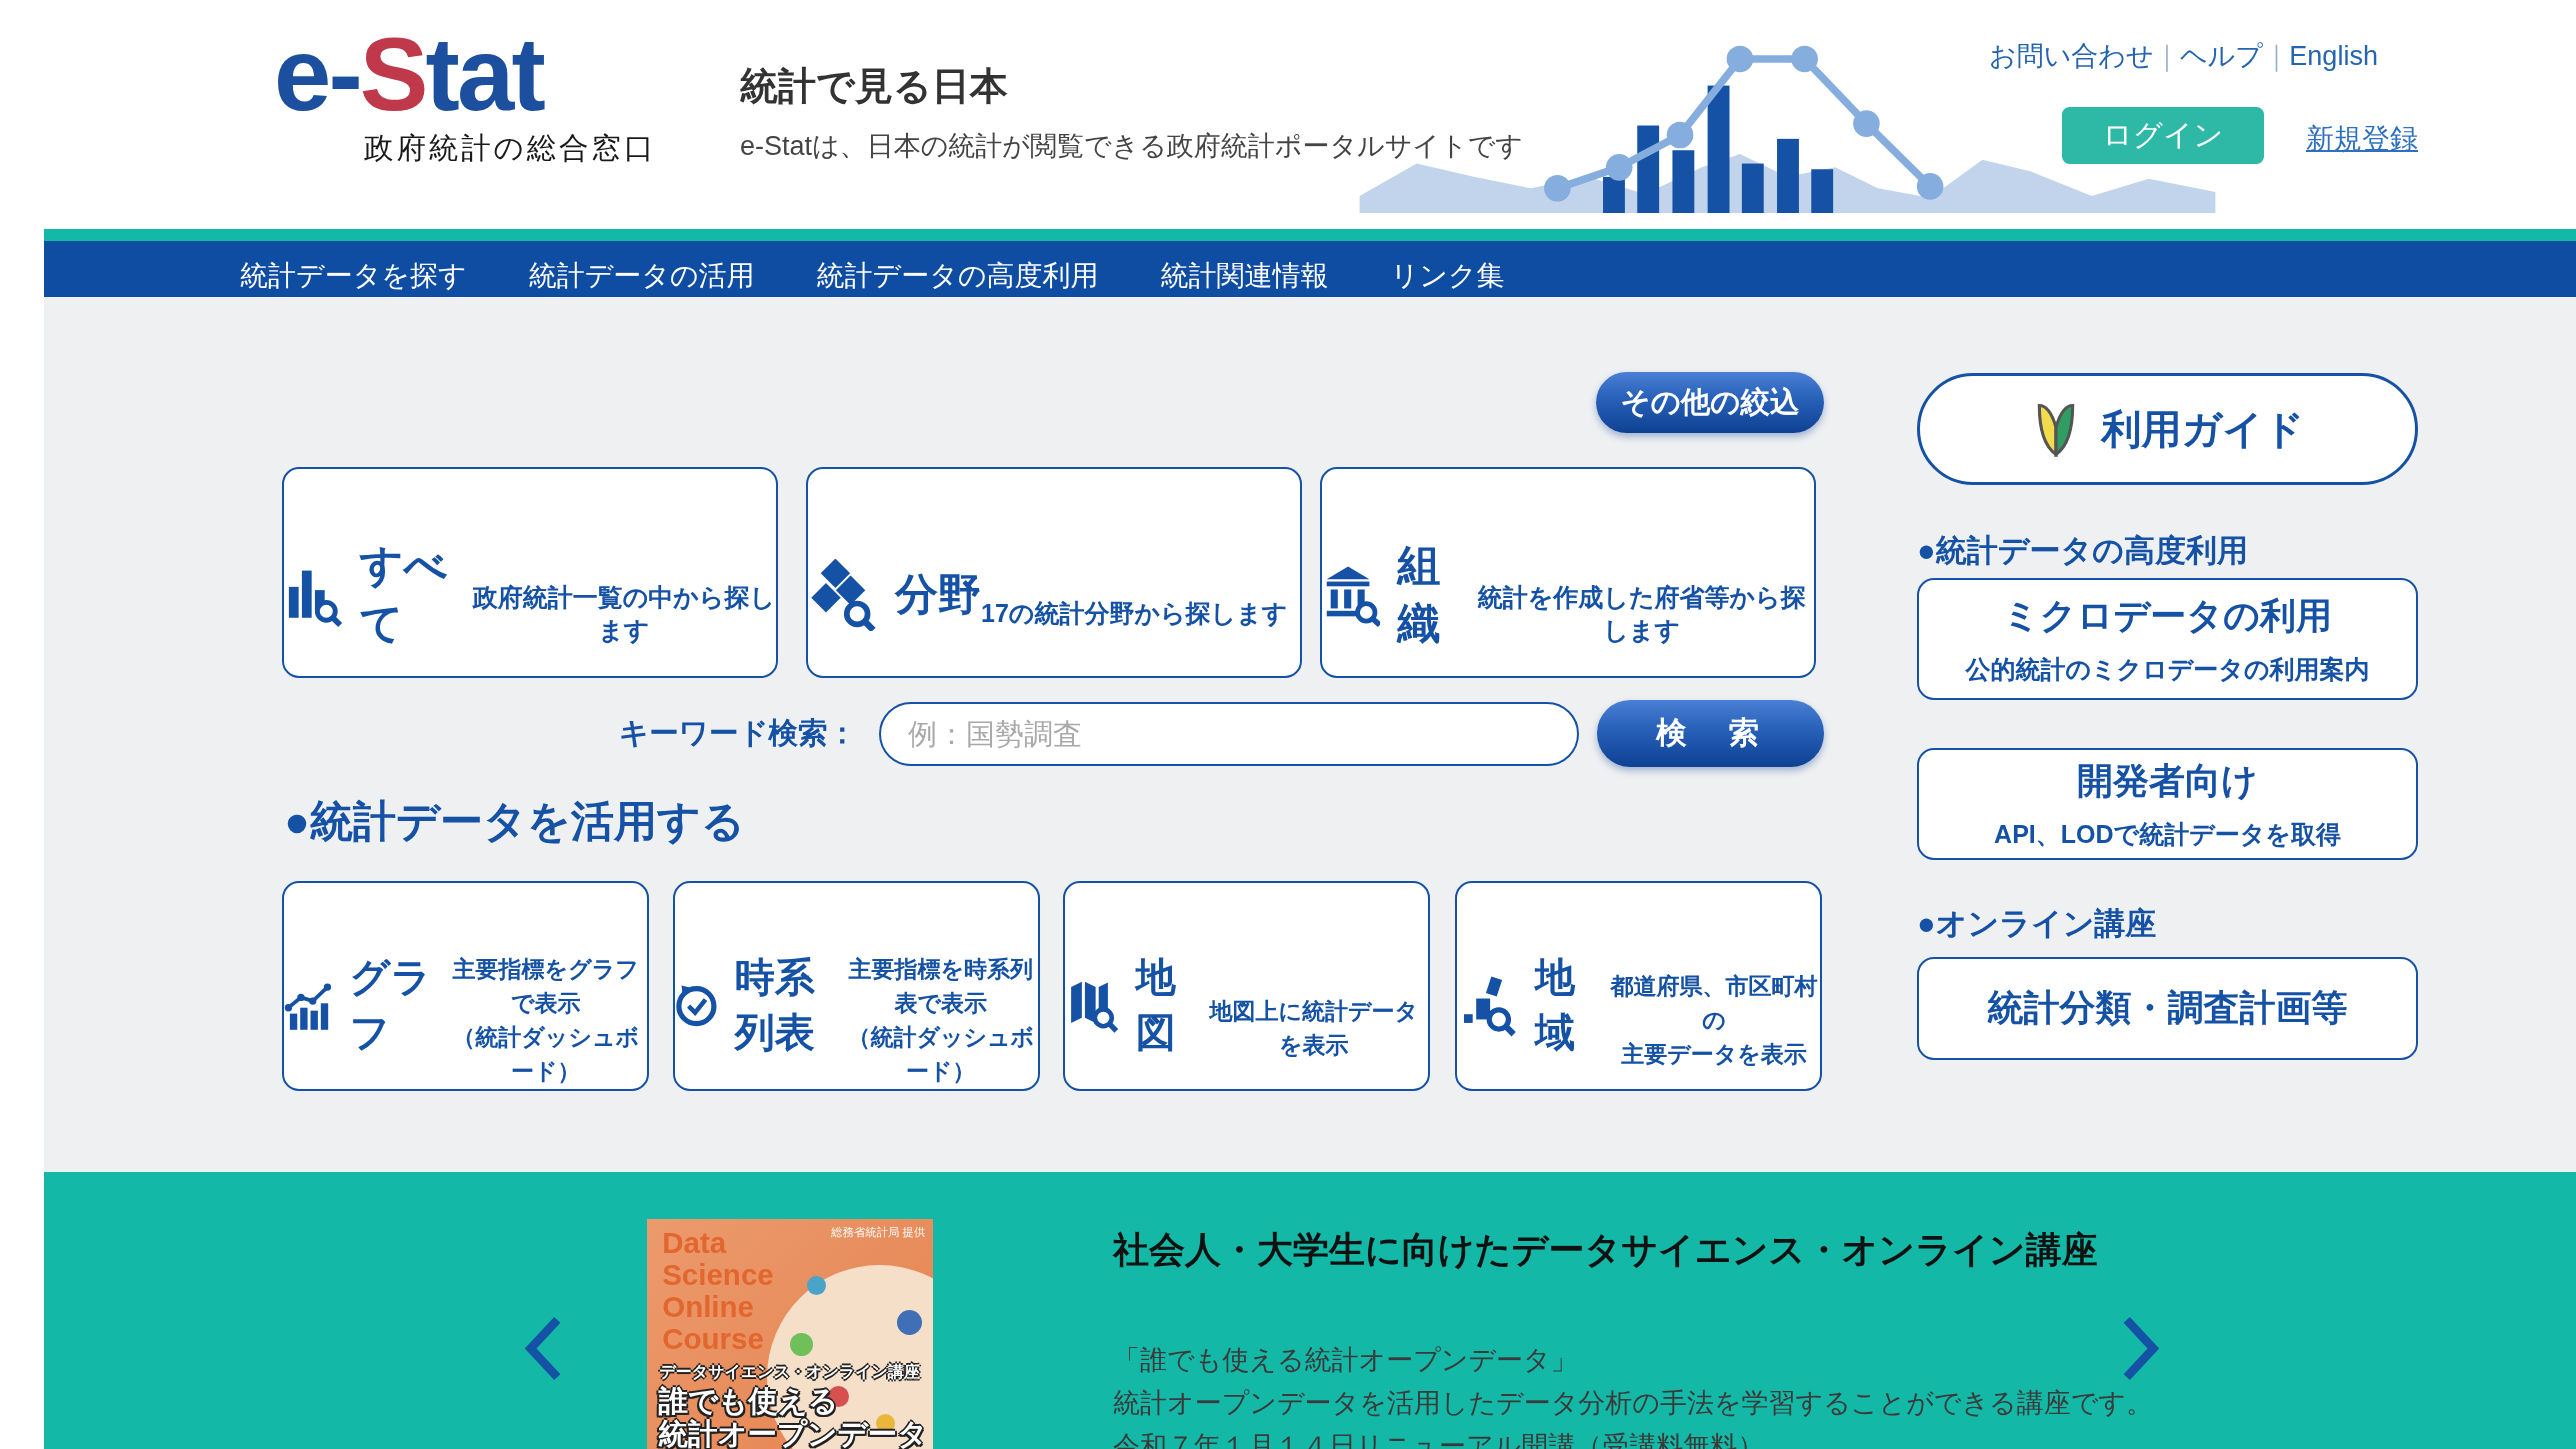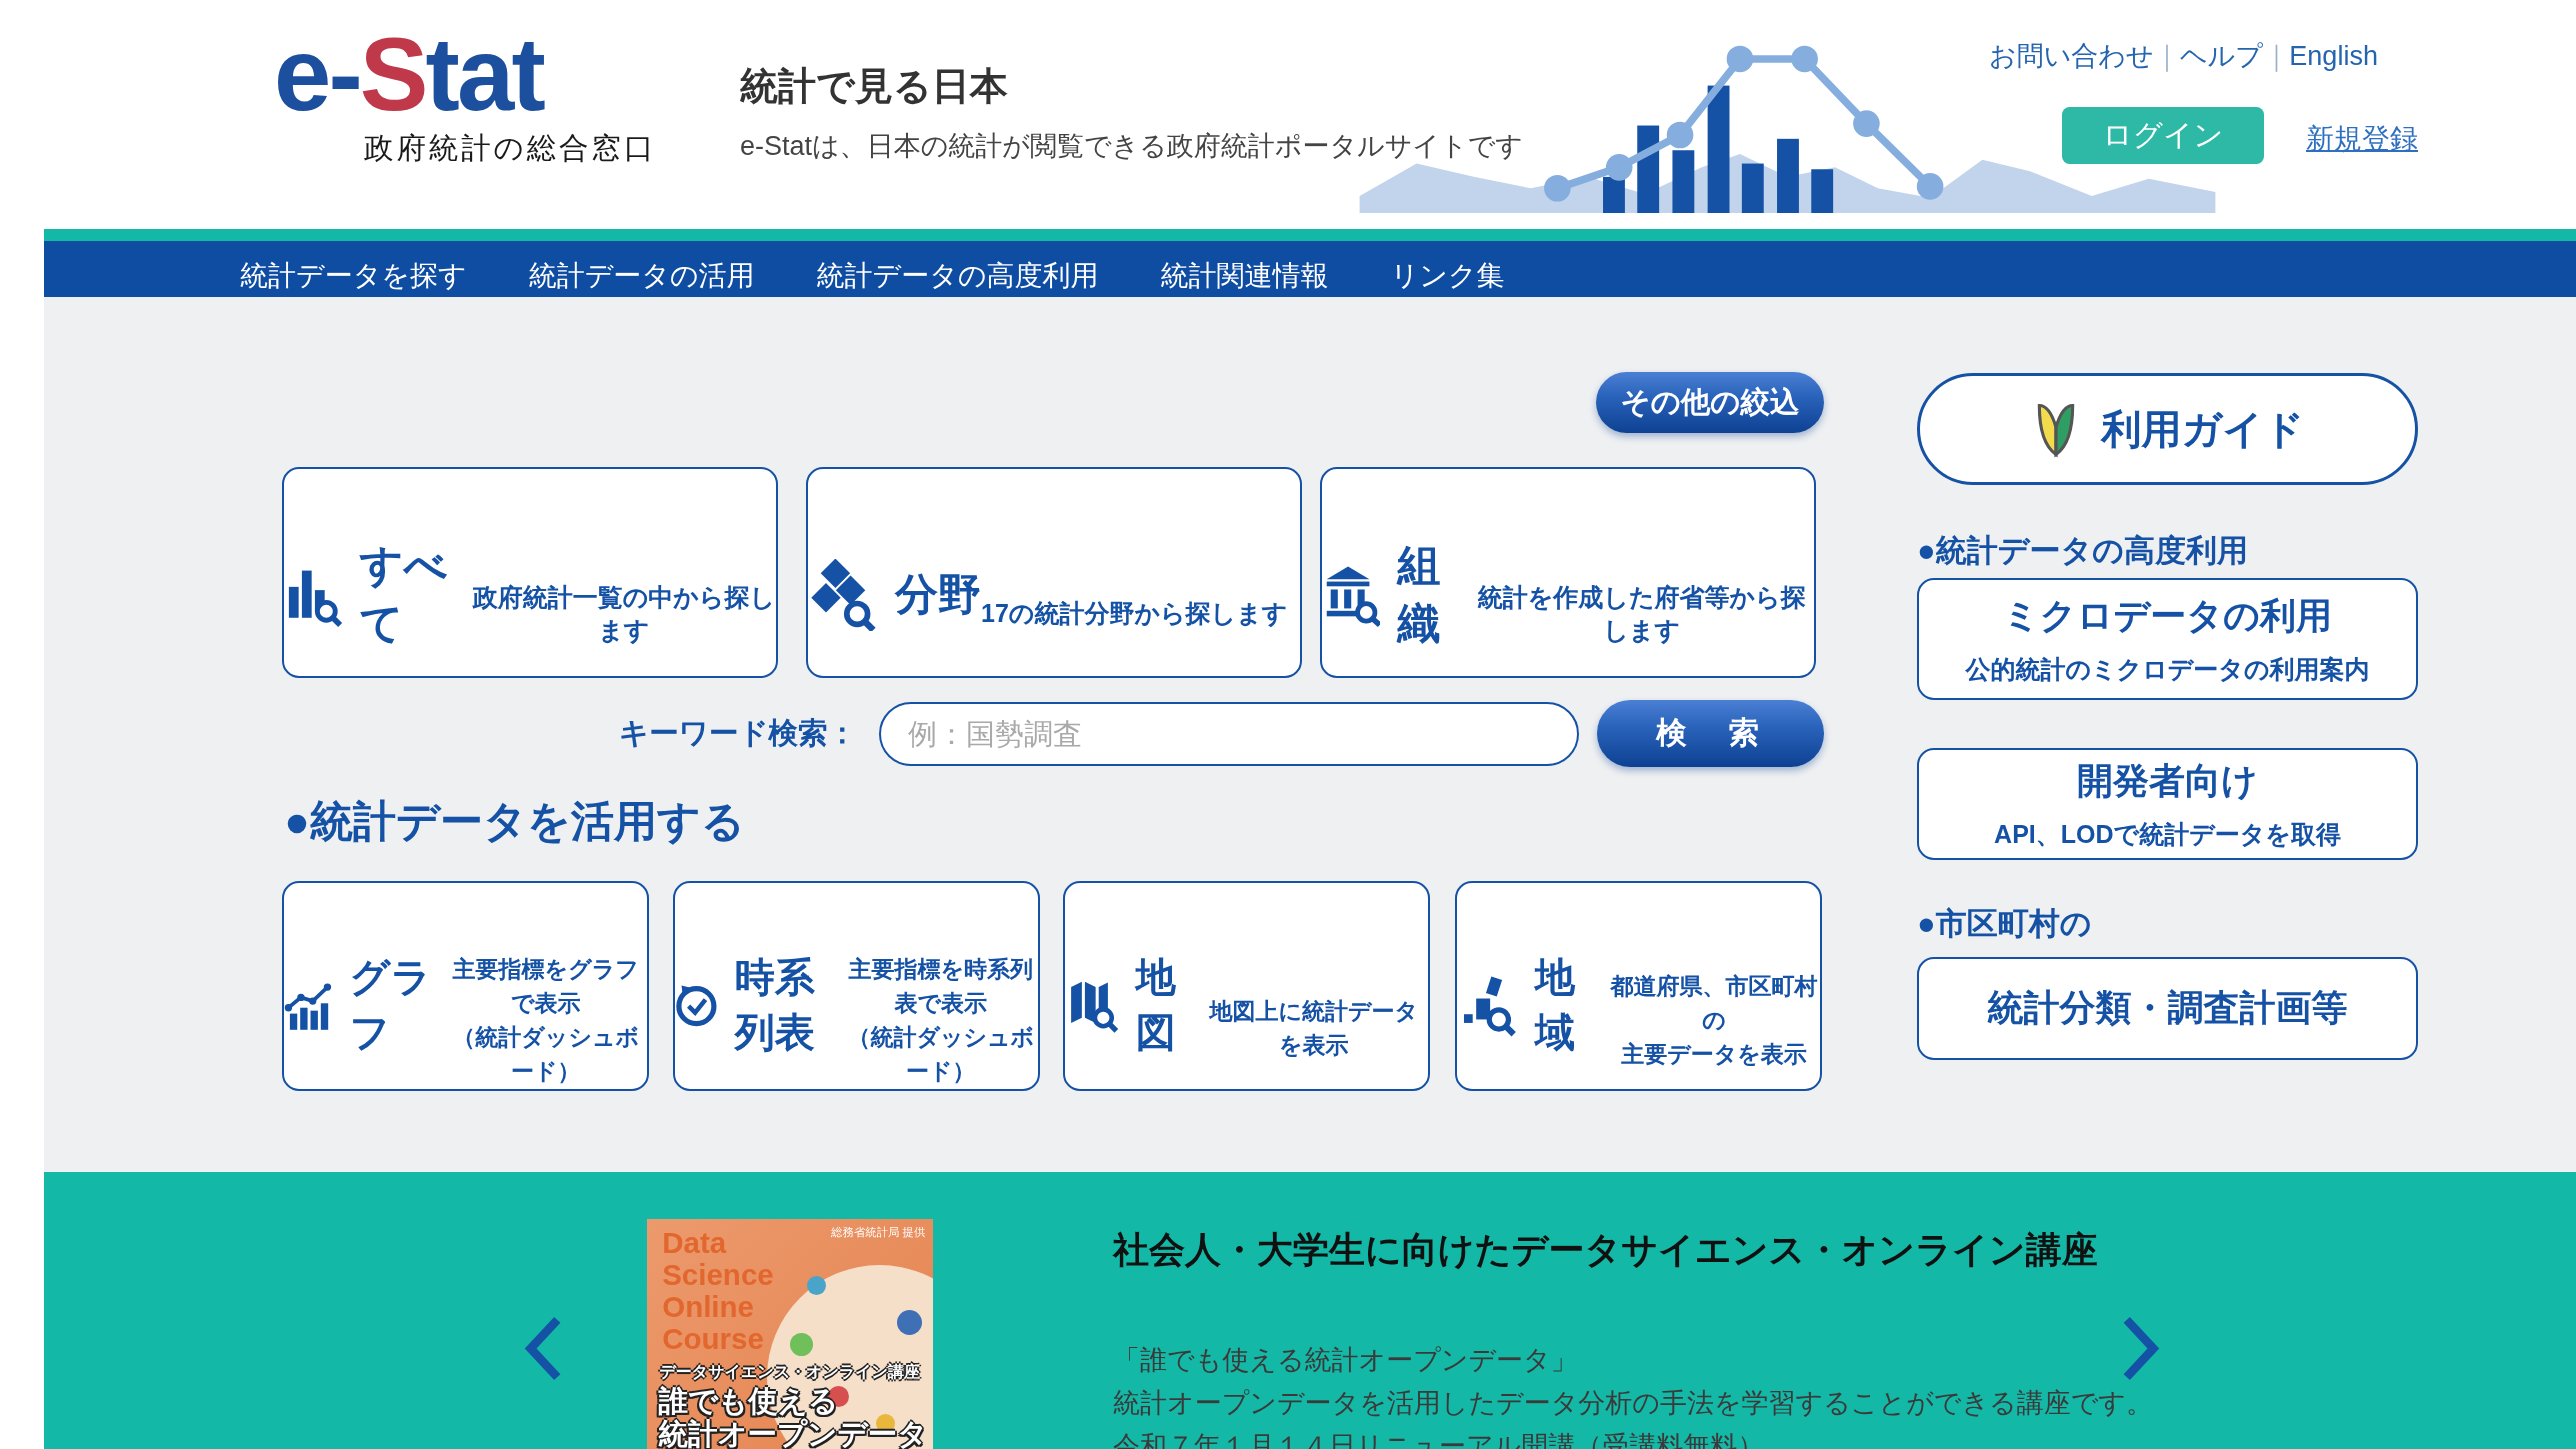--- a/index.html
+++ b/index.html
@@ -308,21 +308,21 @@
   <div class="side-card" style="top:578px;height:122px;">
     <div class="t">ミクロデータの利用</div>
     <div class="d">公的統計のミクロデータの利用案内</div>
   </div>
 
   <div class="side-card" style="top:748px;height:112px;">
     <div class="t">開発者向け</div>
     <div class="d">API、LODで統計データを取得</div>
   </div>
 
-  <div class="side-heading" style="top:903px;left:1873px;">●市区町村の</div>
+  <div class="side-heading" style="top:903px;left:1873px;">●オンライン講座</div>
 
   <div class="side-card" style="top:957px;height:103px;">
     <div class="t">統計分類・調査計画等</div>
   </div>
 
   <button class="car-arrow" style="left:479px;top:1315px;">
     <svg width="40" height="67" viewBox="0 0 42 70">
       <polyline points="36,5 8,35 36,65" fill="none" stroke="#1552a5" stroke-width="9"></polyline>
     </svg>
   </button>

